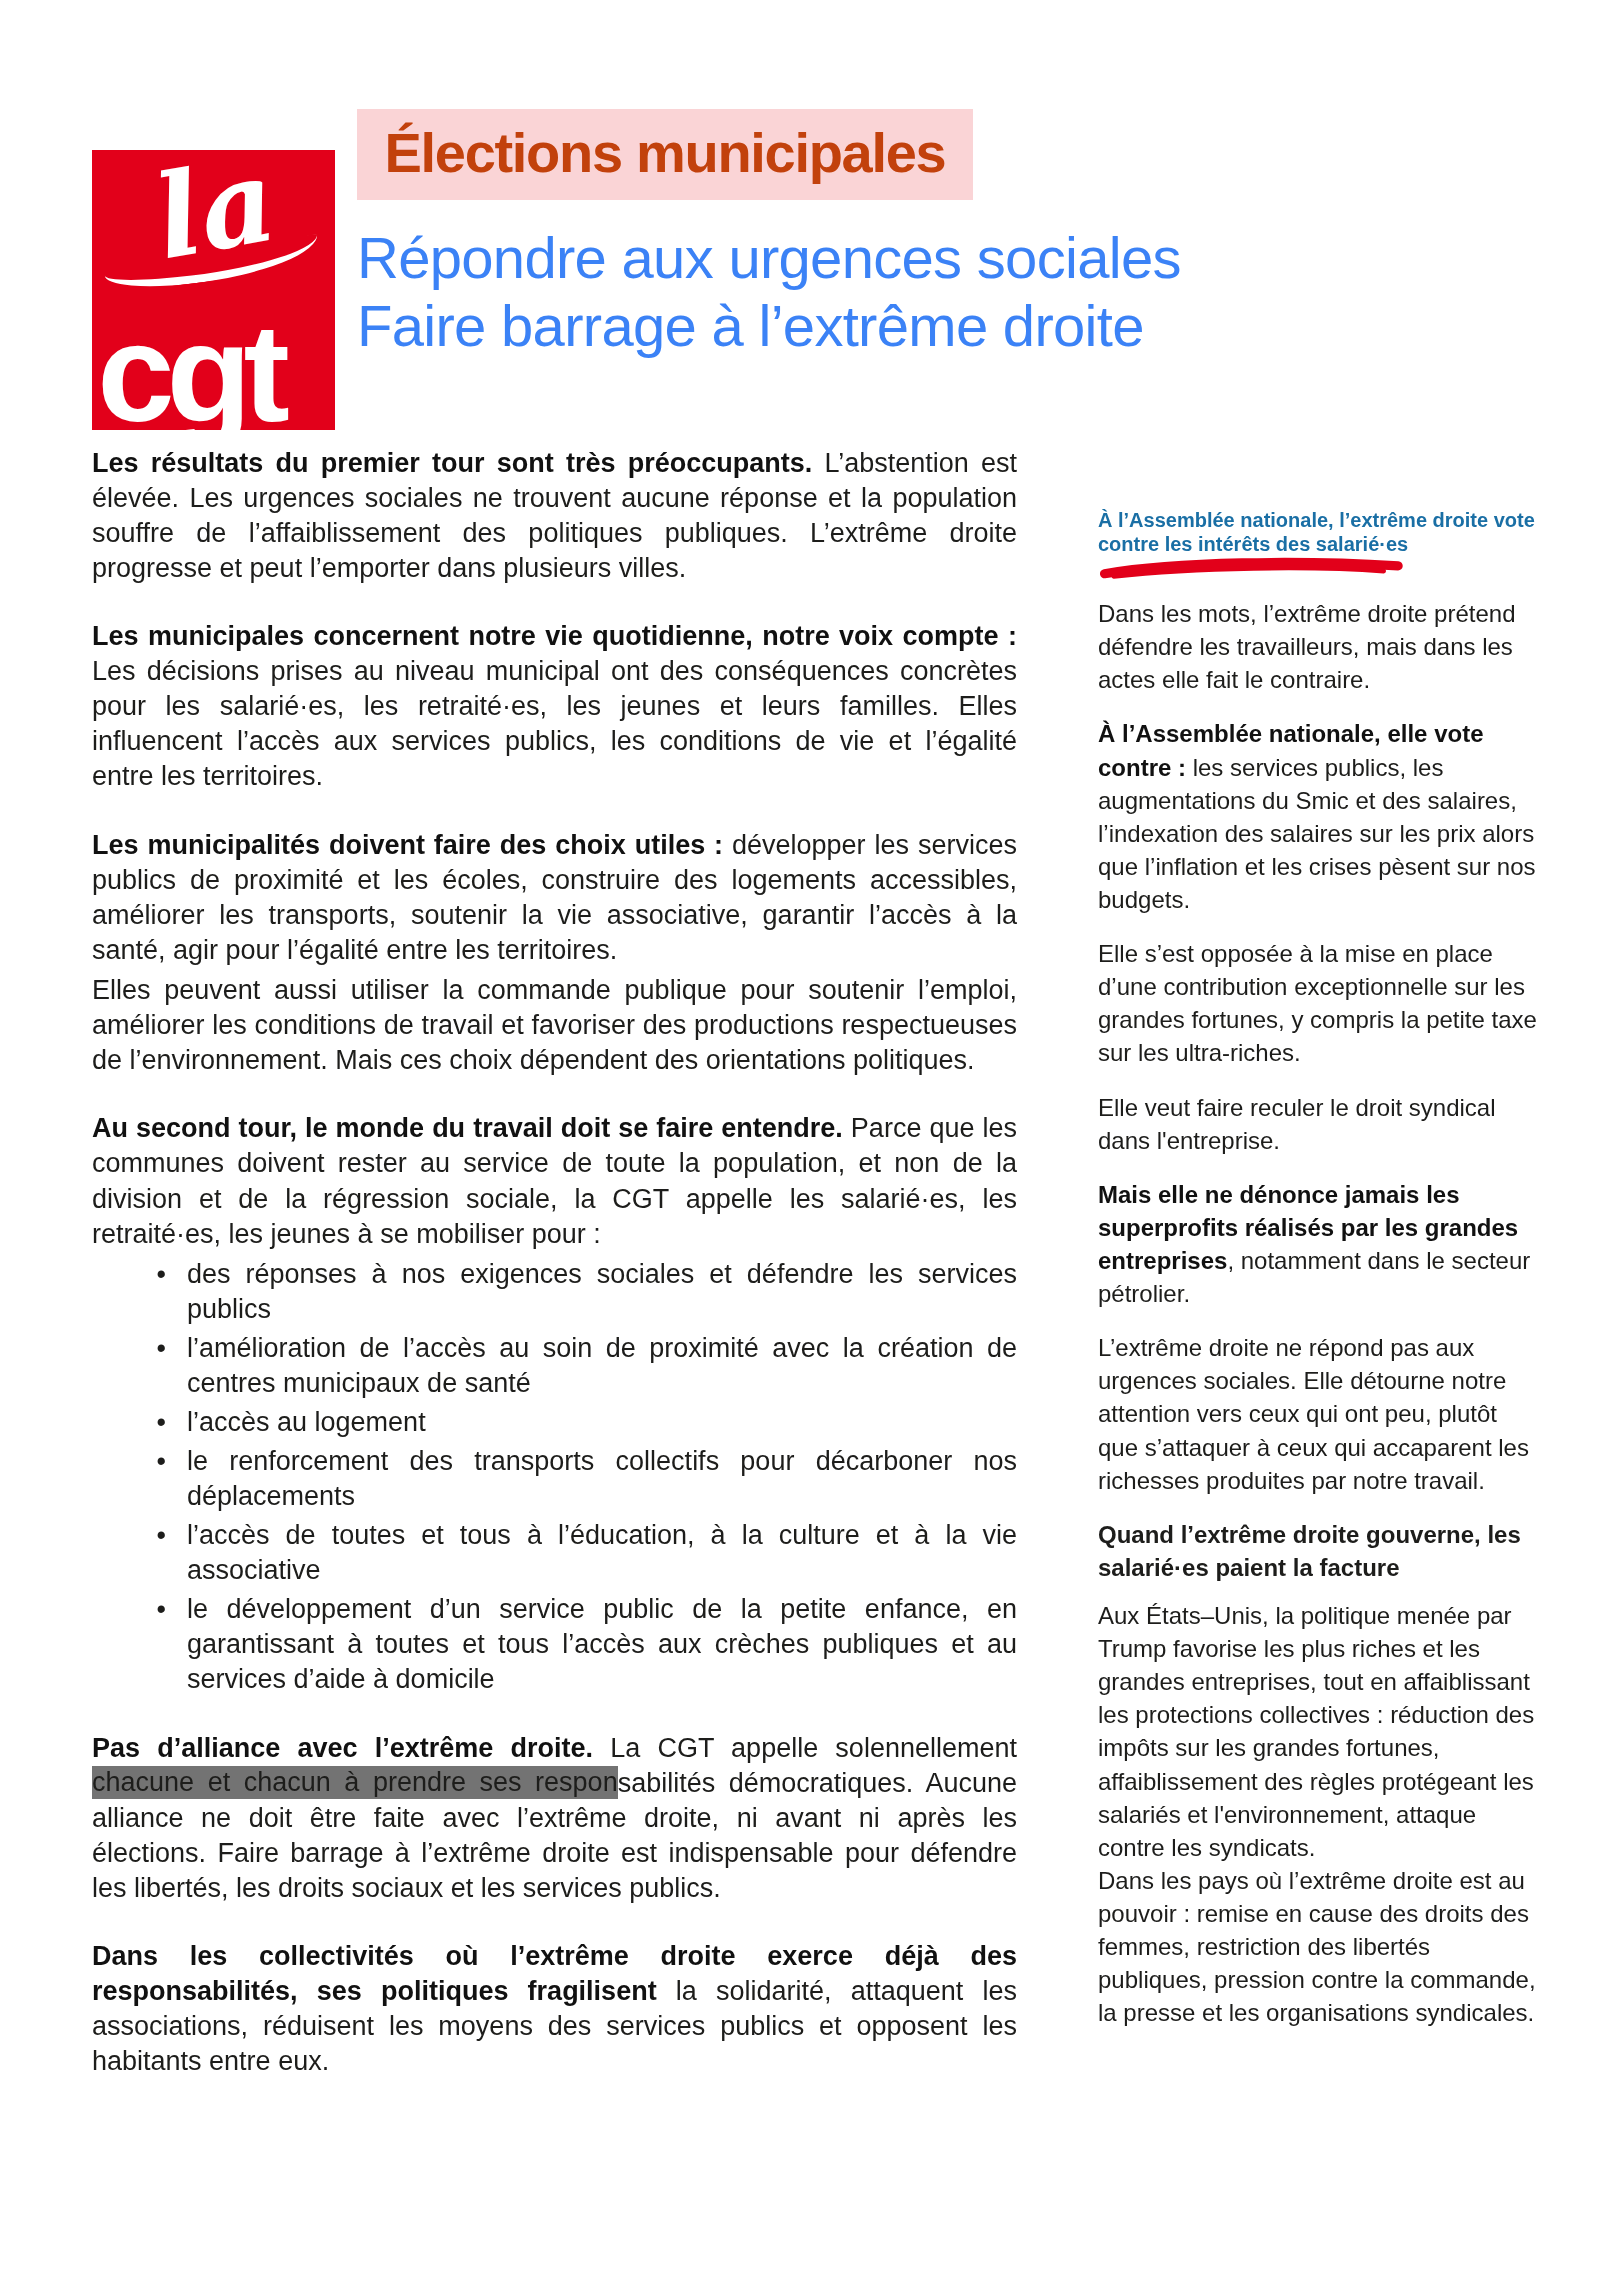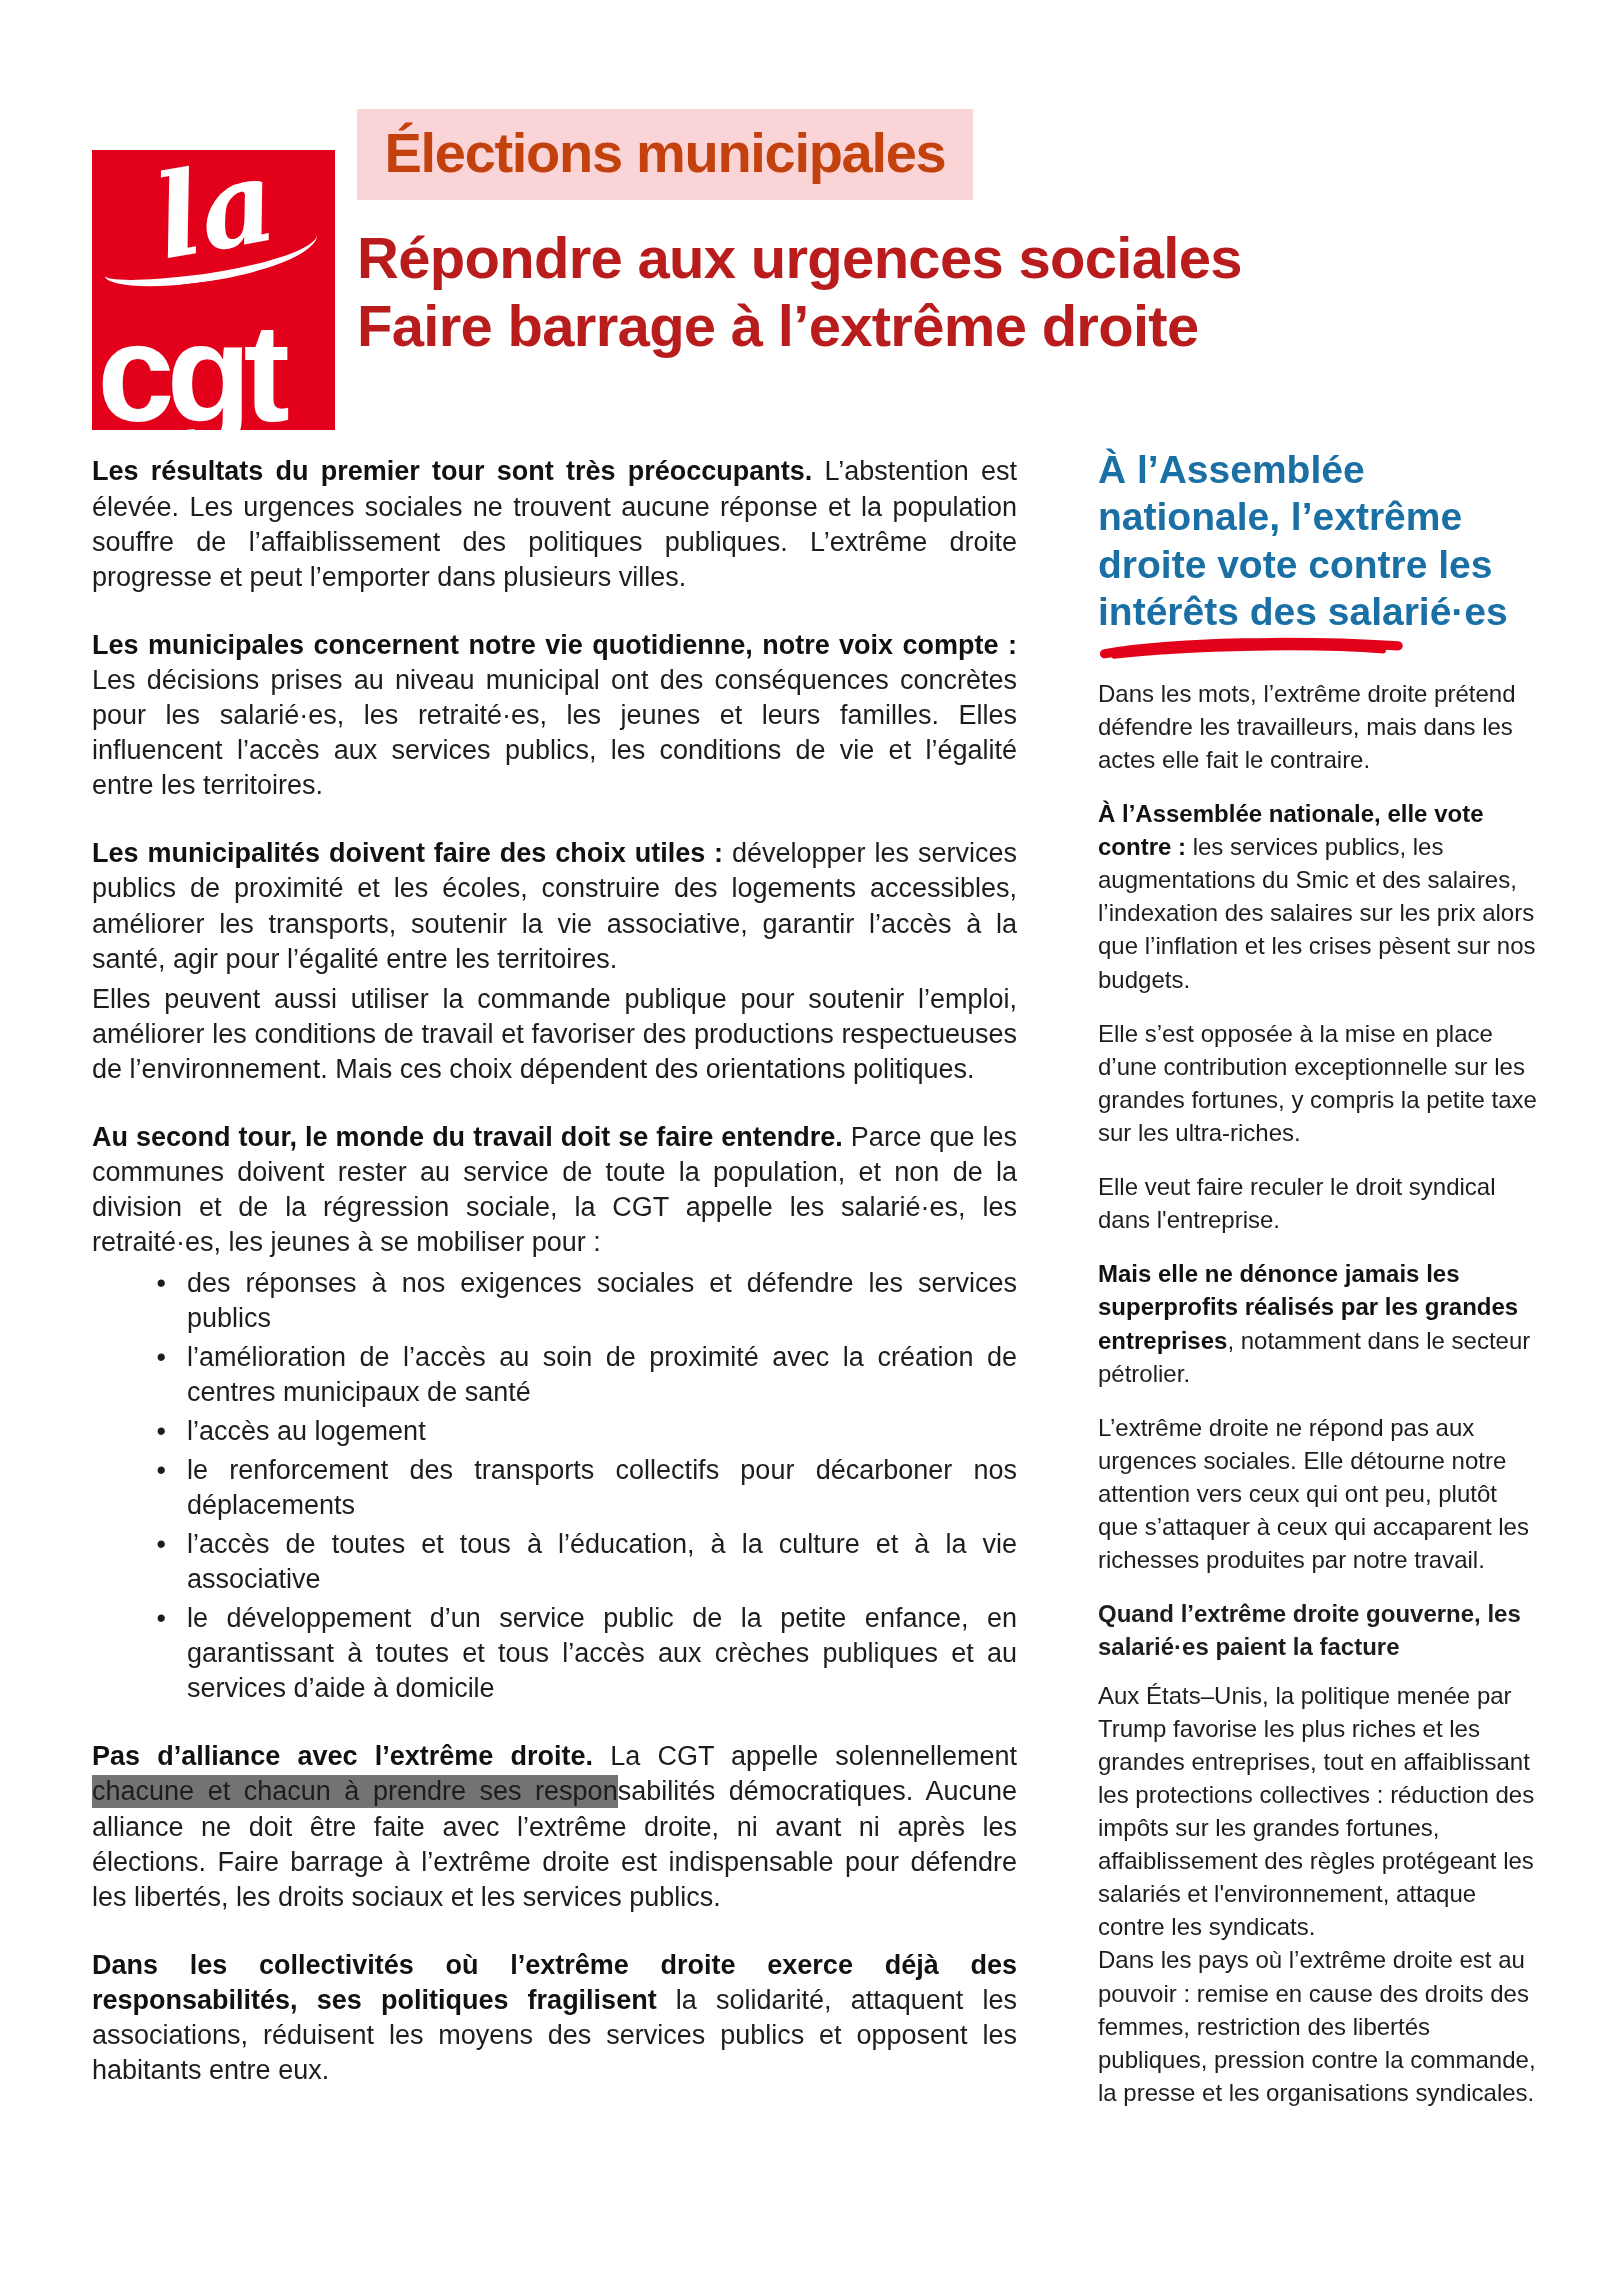--- a/index.html
+++ b/index.html
@@ -40,21 +40,21 @@
   }
   .header-right { margin-left:22px; padding-top:0; }
   .banner {
     display:inline-block;
     background:#fad4d6; color:#c2410c;
     font-weight:bold; font-size:56px; line-height:1.0;
     padding:15.7px 27.5px 19.6px 27.5px; letter-spacing:-1.3px;
   }
   .titles {
     margin-top:23.6px;
-    color:#b91c1c; font-weight:bold;
+    color:#3b82f6; font-weight:normal;
     font-size:58px; line-height:1.18; letter-spacing:-0.7px;
   }
 
   
   .content { display:flex; align-items:center; padding:0 82px 0 92px; margin-top:15.7px; }
   .col-left {
     width:925px; flex:none;
     font-size:27px; line-height:1.3; text-align:justify;
   }
   .divider {
@@ -76,21 +76,21 @@
   ul.bullets li { position:relative; margin-left:54px; padding-left:41px; margin-bottom:3.9px; }
   ul.bullets li::before {
     content:"\2022"; position:absolute; left:10.5px; top:0; color:#1d1d1b;
   }
 
   .hl { background:#737373; padding:1.3px 0; }
 
   
   .sb-heading {
     color:#1a6fa5; font-weight:bold;
-    font-size:39px; line-height:1.22; margin-bottom:1.3px;
+    font-size:20px; line-height:1.22; margin-bottom:1.3px;
   }
   .sb-swoosh { display:block; margin:-1.3px 0 15.7px 0; }
   .sb-para { margin-bottom:21px; }
   .sb-para-tight { margin-bottom:0; }
   .sb-subhead { font-weight:bold; margin-bottom:15px; }
 </style>
 </head>
 <body>
 
 <div class="page">

